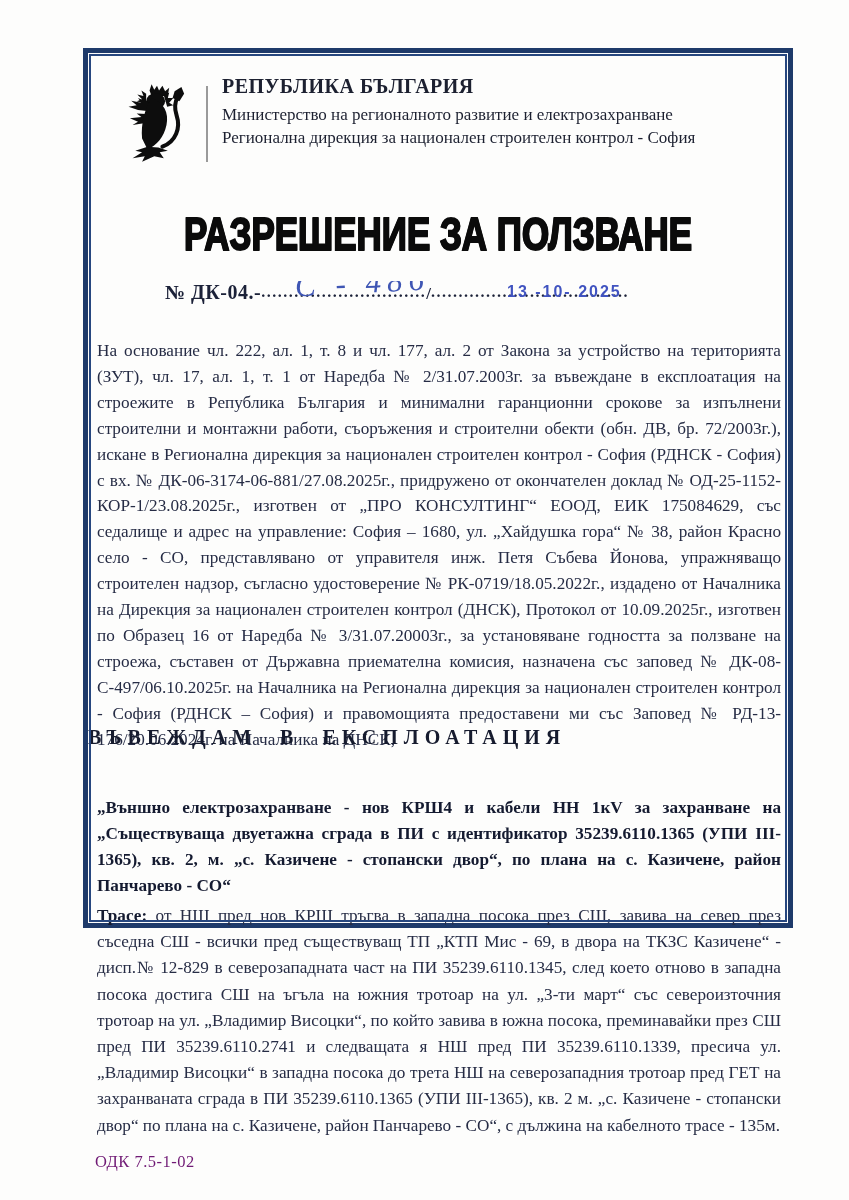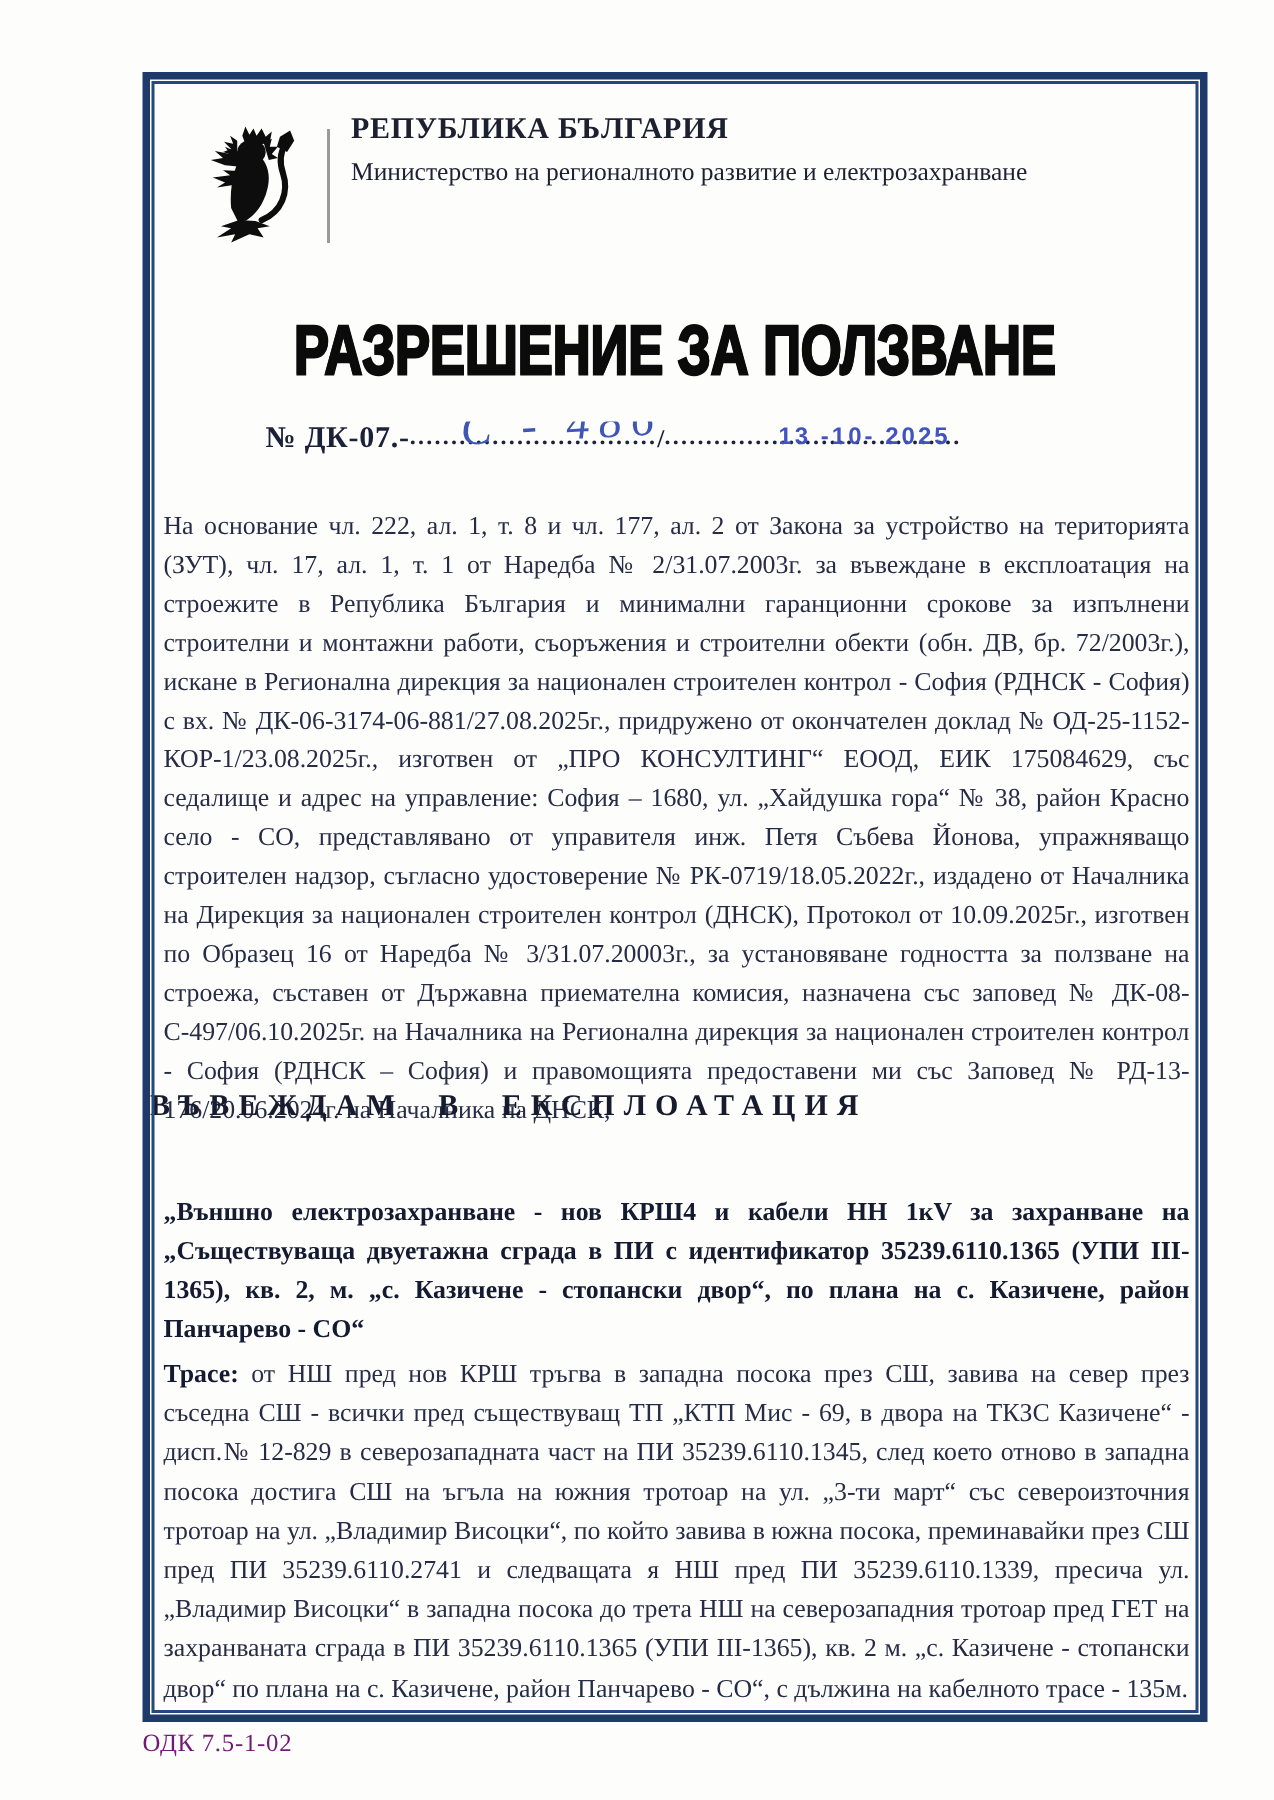--- a/index.html
+++ b/index.html
@@ -3,21 +3,21 @@
 <meta charset="utf-8">
 <style>
   * { margin:0; padding:0; box-sizing:border-box; }
   html,body { background:#ffffff; }
   .page {
     position:relative; width:849px; height:1200px;
     background:#fdfdfc; overflow:hidden;
     font-family:"Liberation Serif", serif; color:#262c45;
   }
   .frame {
-    position:absolute; left:95px; top:48px; width:710px; height:1100px;
+    position:absolute; left:83px; top:48px; width:710px; height:880px;
     border:5px solid #1e3a6a; background:transparent;
   }
   .frame::after {
     content:""; position:absolute; inset:1px; border:2px solid #27477f;
     pointer-events:none;
   }
   .frame-content { position:absolute; inset:0; }
 
   
   .header { position:absolute; left:0; top:0; width:100%; height:130px; }
@@ -115,27 +115,28 @@
 
             <path d="M76 12 L86 6 L90 16 L83 27 L73 22 Z"></path>
           </g>
 
           <path d="M58 94 C 78 86, 85 66, 79 48 C 75 36, 76 28, 81 20" fill="none" stroke="#0d0d0d" stroke-width="6" stroke-linecap="round"></path>
         </svg>
         <div class="header-divider"></div>
         <div class="header-text">
           <div class="header-country">РЕПУБЛИКА БЪЛГАРИЯ</div>
           <div class="header-line">Министерство на регионалното развитие и електрозахранване</div>
+          <div class="header-line">Регионална дирекция за национален строителен контрол - София</div>
         </div>
       </div>
 
       <div class="doc-title">РАЗРЕШЕНИЕ ЗА ПОЛЗВАНЕ</div>
 
       <div class="number-line">
-        <span class="number-prefix">№ ДК-07.-</span><span class="number-dots">..............................</span><span class="number-slash">/</span><span class="number-dots">....................................</span>
+        <span class="number-prefix">№ ДК-04.-</span><span class="number-dots">..............................</span><span class="number-slash">/</span><span class="number-dots">....................................</span>
         <span class="handwritten-number" style="color:#3f56b4">С - 486</span>
         <span class="date-stamp" style="color:#4053c0">13 -10- 2025</span>
       </div>
 
       <p class="para legal-basis">На основание чл. 222, ал. 1, т. 8 и чл. 177, ал. 2 от Закона за устройство на територията (ЗУТ), чл. 17, ал. 1, т. 1 от Наредба № 2/31.07.2003г. за въвеждане в експлоатация на строежите в Република България и минимални гаранционни срокове за изпълнени строителни и монтажни работи, съоръжения и строителни обекти (обн. ДВ, бр. 72/2003г.), искане в Регионална дирекция за национален строителен контрол - София (РДНСК - София) с вх. № ДК-06-3174-06-881/27.08.2025г., придружено от окончателен доклад № ОД-25-1152-КОР-1/23.08.2025г., изготвен от „ПРО КОНСУЛТИНГ“ ЕООД, ЕИК 175084629, със седалище и адрес на управление: София – 1680, ул. „Хайдушка гора“ № 38, район Красно село - СО, представлявано от управителя инж. Петя Събева Йонова, упражняващо строителен надзор, съгласно удостоверение № РК-0719/18.05.2022г., издадено от Началника на Дирекция за национален строителен контрол (ДНСК), Протокол от 10.09.2025г., изготвен по Образец 16 от Наредба № 3/31.07.20003г., за установяване годността за ползване на строежа, съставен от Държавна приемателна комисия, назначена със заповед № ДК-08-С-497/06.10.2025г. на Началника на Регионална дирекция за национален строителен контрол - София (РДНСК – София) и правомощията предоставени ми със Заповед № РД-13-176/20.06.2024г. на Началника на ДНСК,</p>
 
       <div class="declaration-heading">ВЪВЕЖДАМ В ЕКСПЛОАТАЦИЯ</div>
 
       <p class="para object-desc">„Външно електрозахранване - нов КРШ4 и кабели НН 1кV за захранване на „Съществуваща двуетажна сграда в ПИ с идентификатор 35239.6110.1365 (УПИ III-1365), кв. 2, м. „с. Казичене - стопански двор“, по плана на с. Казичене, район Панчарево - СО“</p>
 

